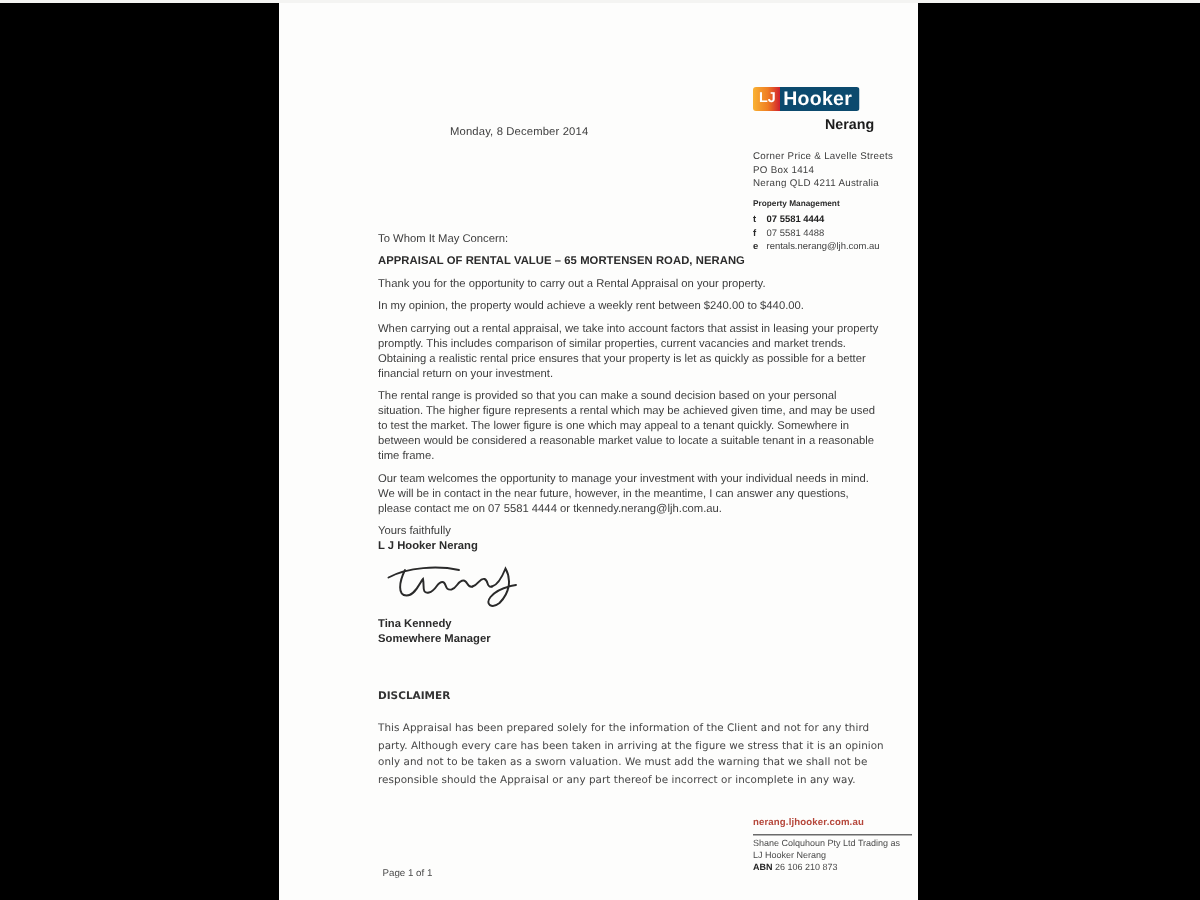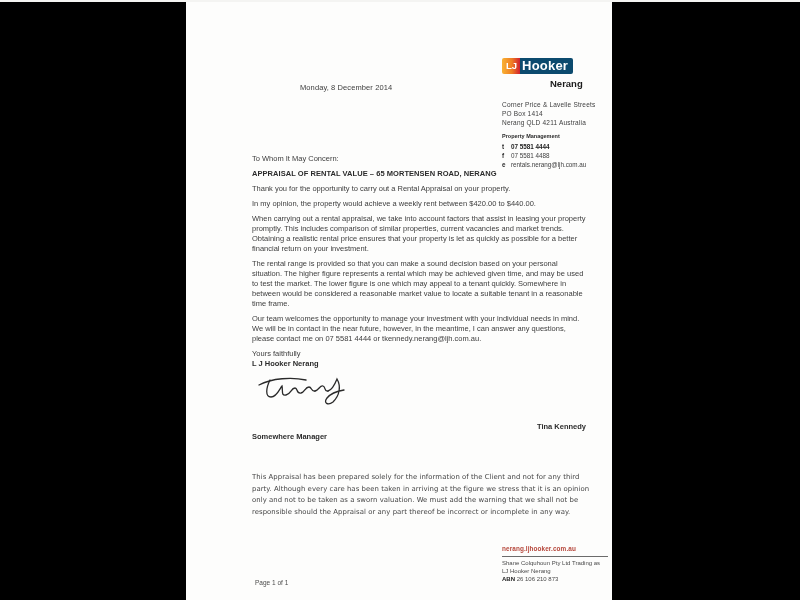--- a/index.html
+++ b/index.html
@@ -34,21 +34,21 @@
   .contact-row { display: flex; font-size: 6.3px; line-height: 9px; }
   .contact-row .prefix { width: 9px; font-weight: bold; color: #2a2a2a; }
   .contact-row.strong .val { font-weight: bold; color: #222; }
 
   
   .body-col { position: absolute; left: 66px; top: 152px; width: 334px; font-size: 7.5px; line-height: 10px; }
   .body-col .block { margin-bottom: 5px; }
   .subject { font-weight: bold; color: #2b2b2b; letter-spacing: .05px; }
   .signoff-company { font-weight: bold; color: #2b2b2b; }
   .signature { margin: 4px 0 0 2px; }
-  .sig-name { font-weight: bold; color: #2b2b2b; margin-top: 12px; text-align: right; }
+  .sig-name { font-weight: bold; color: #2b2b2b; margin-top: 1px; }
   .sig-title { font-weight: bold; color: #2b2b2b; }
 
   
   .disclaimer { position: absolute; left: 66px; top: 458px; width: 348px; font-family: "DejaVu Sans", sans-serif; color: #454545; }
   .disclaimer .head { font-weight: bold; font-size: 7px; color: #333; margin-bottom: 3px; }
   .disclaimer .text { font-size: 6.9px; line-height: 11.5px; letter-spacing: .05px; margin-top: 12px; }
 
   
   .footer-right { position: absolute; left: 316px; top: 543px; width: 110px; }
   .website { color: #b5463a; font-weight: bold; font-size: 6.4px; letter-spacing: .1px; }
@@ -93,41 +93,42 @@
         <span class="prefix">e</span>
         <span class="val">rentals.nerang@ljh.com.au</span>
       </div>
     </div>
   </div>
 
   <div class="body-col">
     <div class="block">To Whom It May Concern:</div>
     <div class="block subject">APPRAISAL OF RENTAL VALUE – 65 MORTENSEN ROAD, NERANG</div>
     <div class="block">Thank you for the opportunity to carry out a Rental Appraisal on your property.</div>
-    <div class="block">In my opinion, the property would achieve a weekly rent between $420.00 to $440.00.</div>
+    <div class="block">In my opinion, the property would achieve a weekly rent between $240.00 to $440.00.</div>
     <div class="block">When carrying out a rental appraisal, we take into account factors that assist in leasing your property promptly. This includes comparison of similar properties, current vacancies and market trends. Obtaining a realistic rental price ensures that your property is let as quickly as possible for a better financial return on your investment.</div>
     <div class="block">The rental range is provided so that you can make a sound decision based on your personal situation. The higher figure represents a rental which may be achieved given time, and may be used to test the market. The lower figure is one which may appeal to a tenant quickly. Somewhere in between would be considered a reasonable market value to locate a suitable tenant in a reasonable time frame.</div>
     <div class="block">Our team welcomes the opportunity to manage your investment with your individual needs in mind. We will be in contact in the near future, however, in the meantime, I can answer any questions, please contact me on 07 5581 4444 or tkennedy.nerang@ljh.com.au.</div>
     <div>Yours faithfully</div>
     <div class="signoff-company">L J Hooker Nerang</div>
     <div class="signature">
       <svg width="100" height="34" viewBox="0 0 100 34">
         <g fill="none" stroke="#2a2a2a" stroke-width="1.3" stroke-linecap="round">
           <path d="M5 12 C 18 5, 38 4, 52 7"></path>
           <path d="M16 7 C 12 15, 11 24, 17 24 C 23 24, 26 15, 28 13 C 29 18, 27 23, 32 22 C 37 21, 37 15, 41 15 C 44 15, 42 21, 47 20 C 51 19, 51 14, 55 14 C 58 14, 57 19, 61 18"></path>
           <path d="M61 18 C 65 17, 66 12, 69 13 C 72 14, 70 19, 74 18"></path>
           <path d="M74 18 C 78 17, 81 11, 83 6 C 87 13, 86 22, 79 29 C 74 33, 69 30, 73 25 C 77 20, 84 18, 90 17"></path>
         </g>
       </svg>
     </div>
     <div class="sig-name">Tina Kennedy</div>
     <div class="sig-title">Somewhere Manager</div>
   </div>
 
   <div class="disclaimer">
+    <div class="head">DISCLAIMER</div>
     <div class="text">This Appraisal has been prepared solely for the information of the Client and not for any third party.  Although every care has been taken in arriving at the figure we stress that it is an opinion only and not to be taken as a sworn valuation. We must add the warning that we shall not be responsible should the Appraisal or any part thereof be incorrect or incomplete in any way.</div>
   </div>
 
   <div class="footer-right">
     <div class="website">nerang.ljhooker.com.au</div>
     <hr class="footer-rule">
     <div class="company-line">Shane Colquhoun Pty Ltd Trading as</div>
     <div class="company-line">LJ Hooker Nerang</div>
     <div class="abn-line">
       <span class="abn-label">ABN</span>

